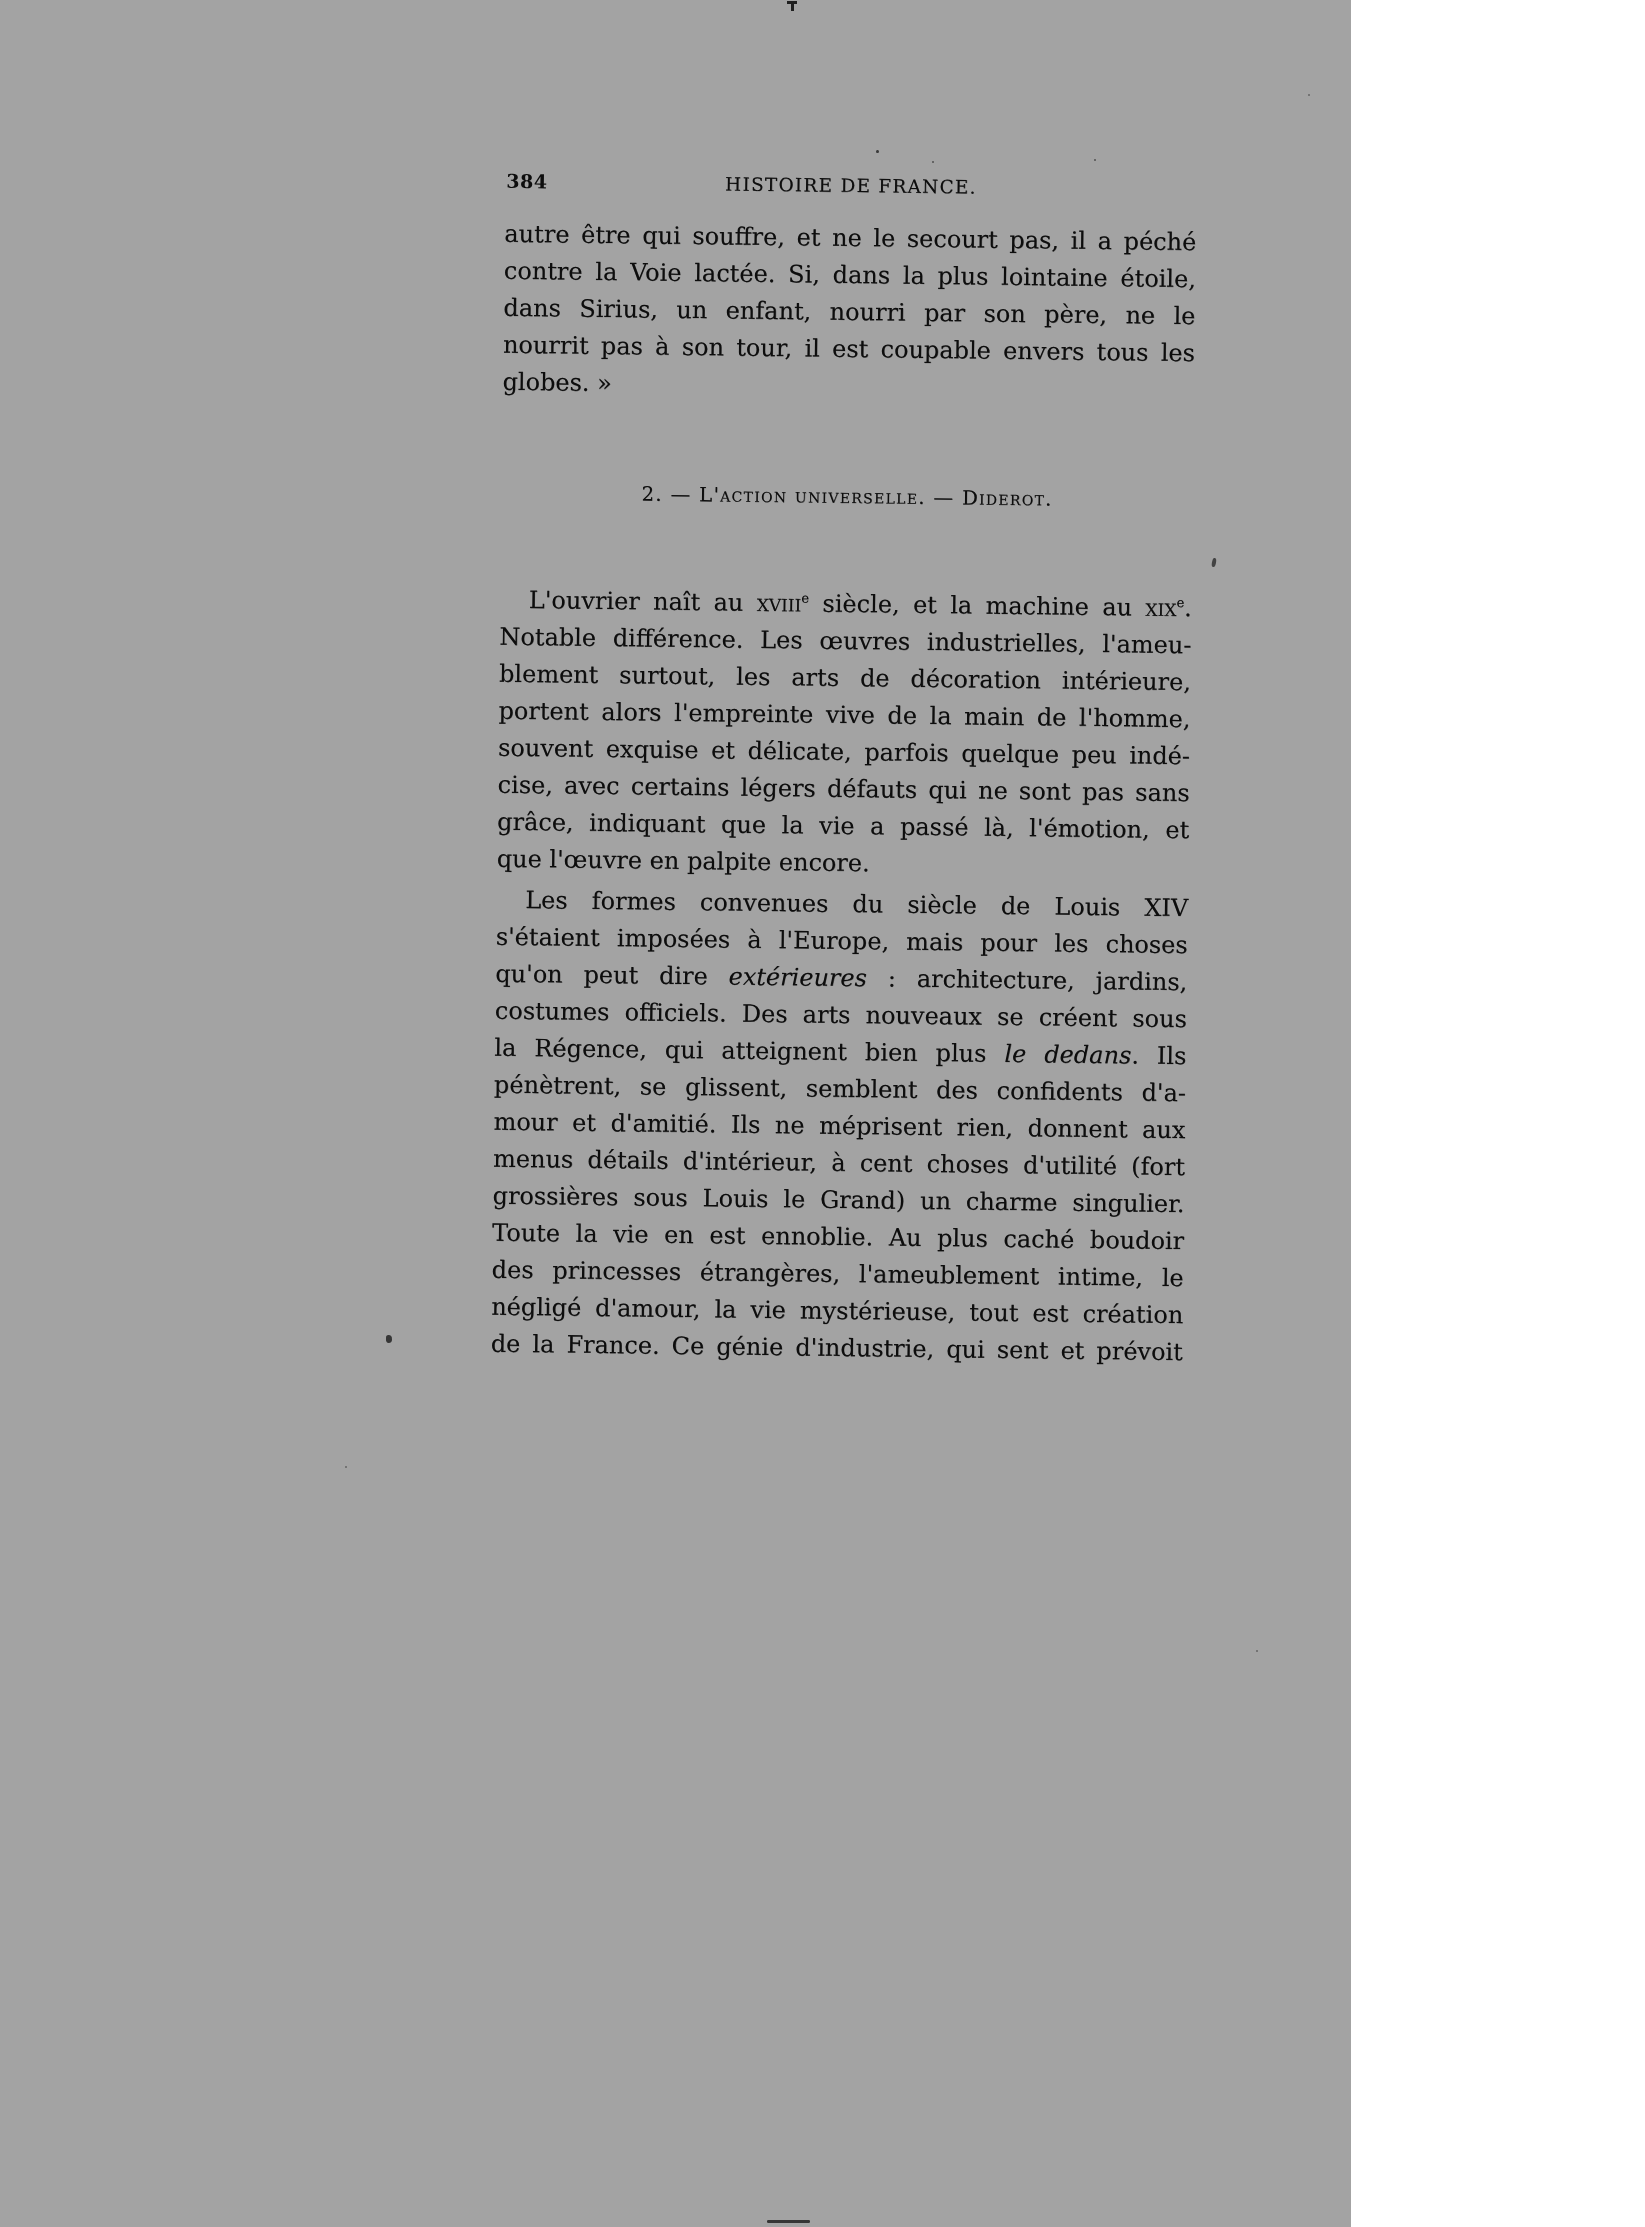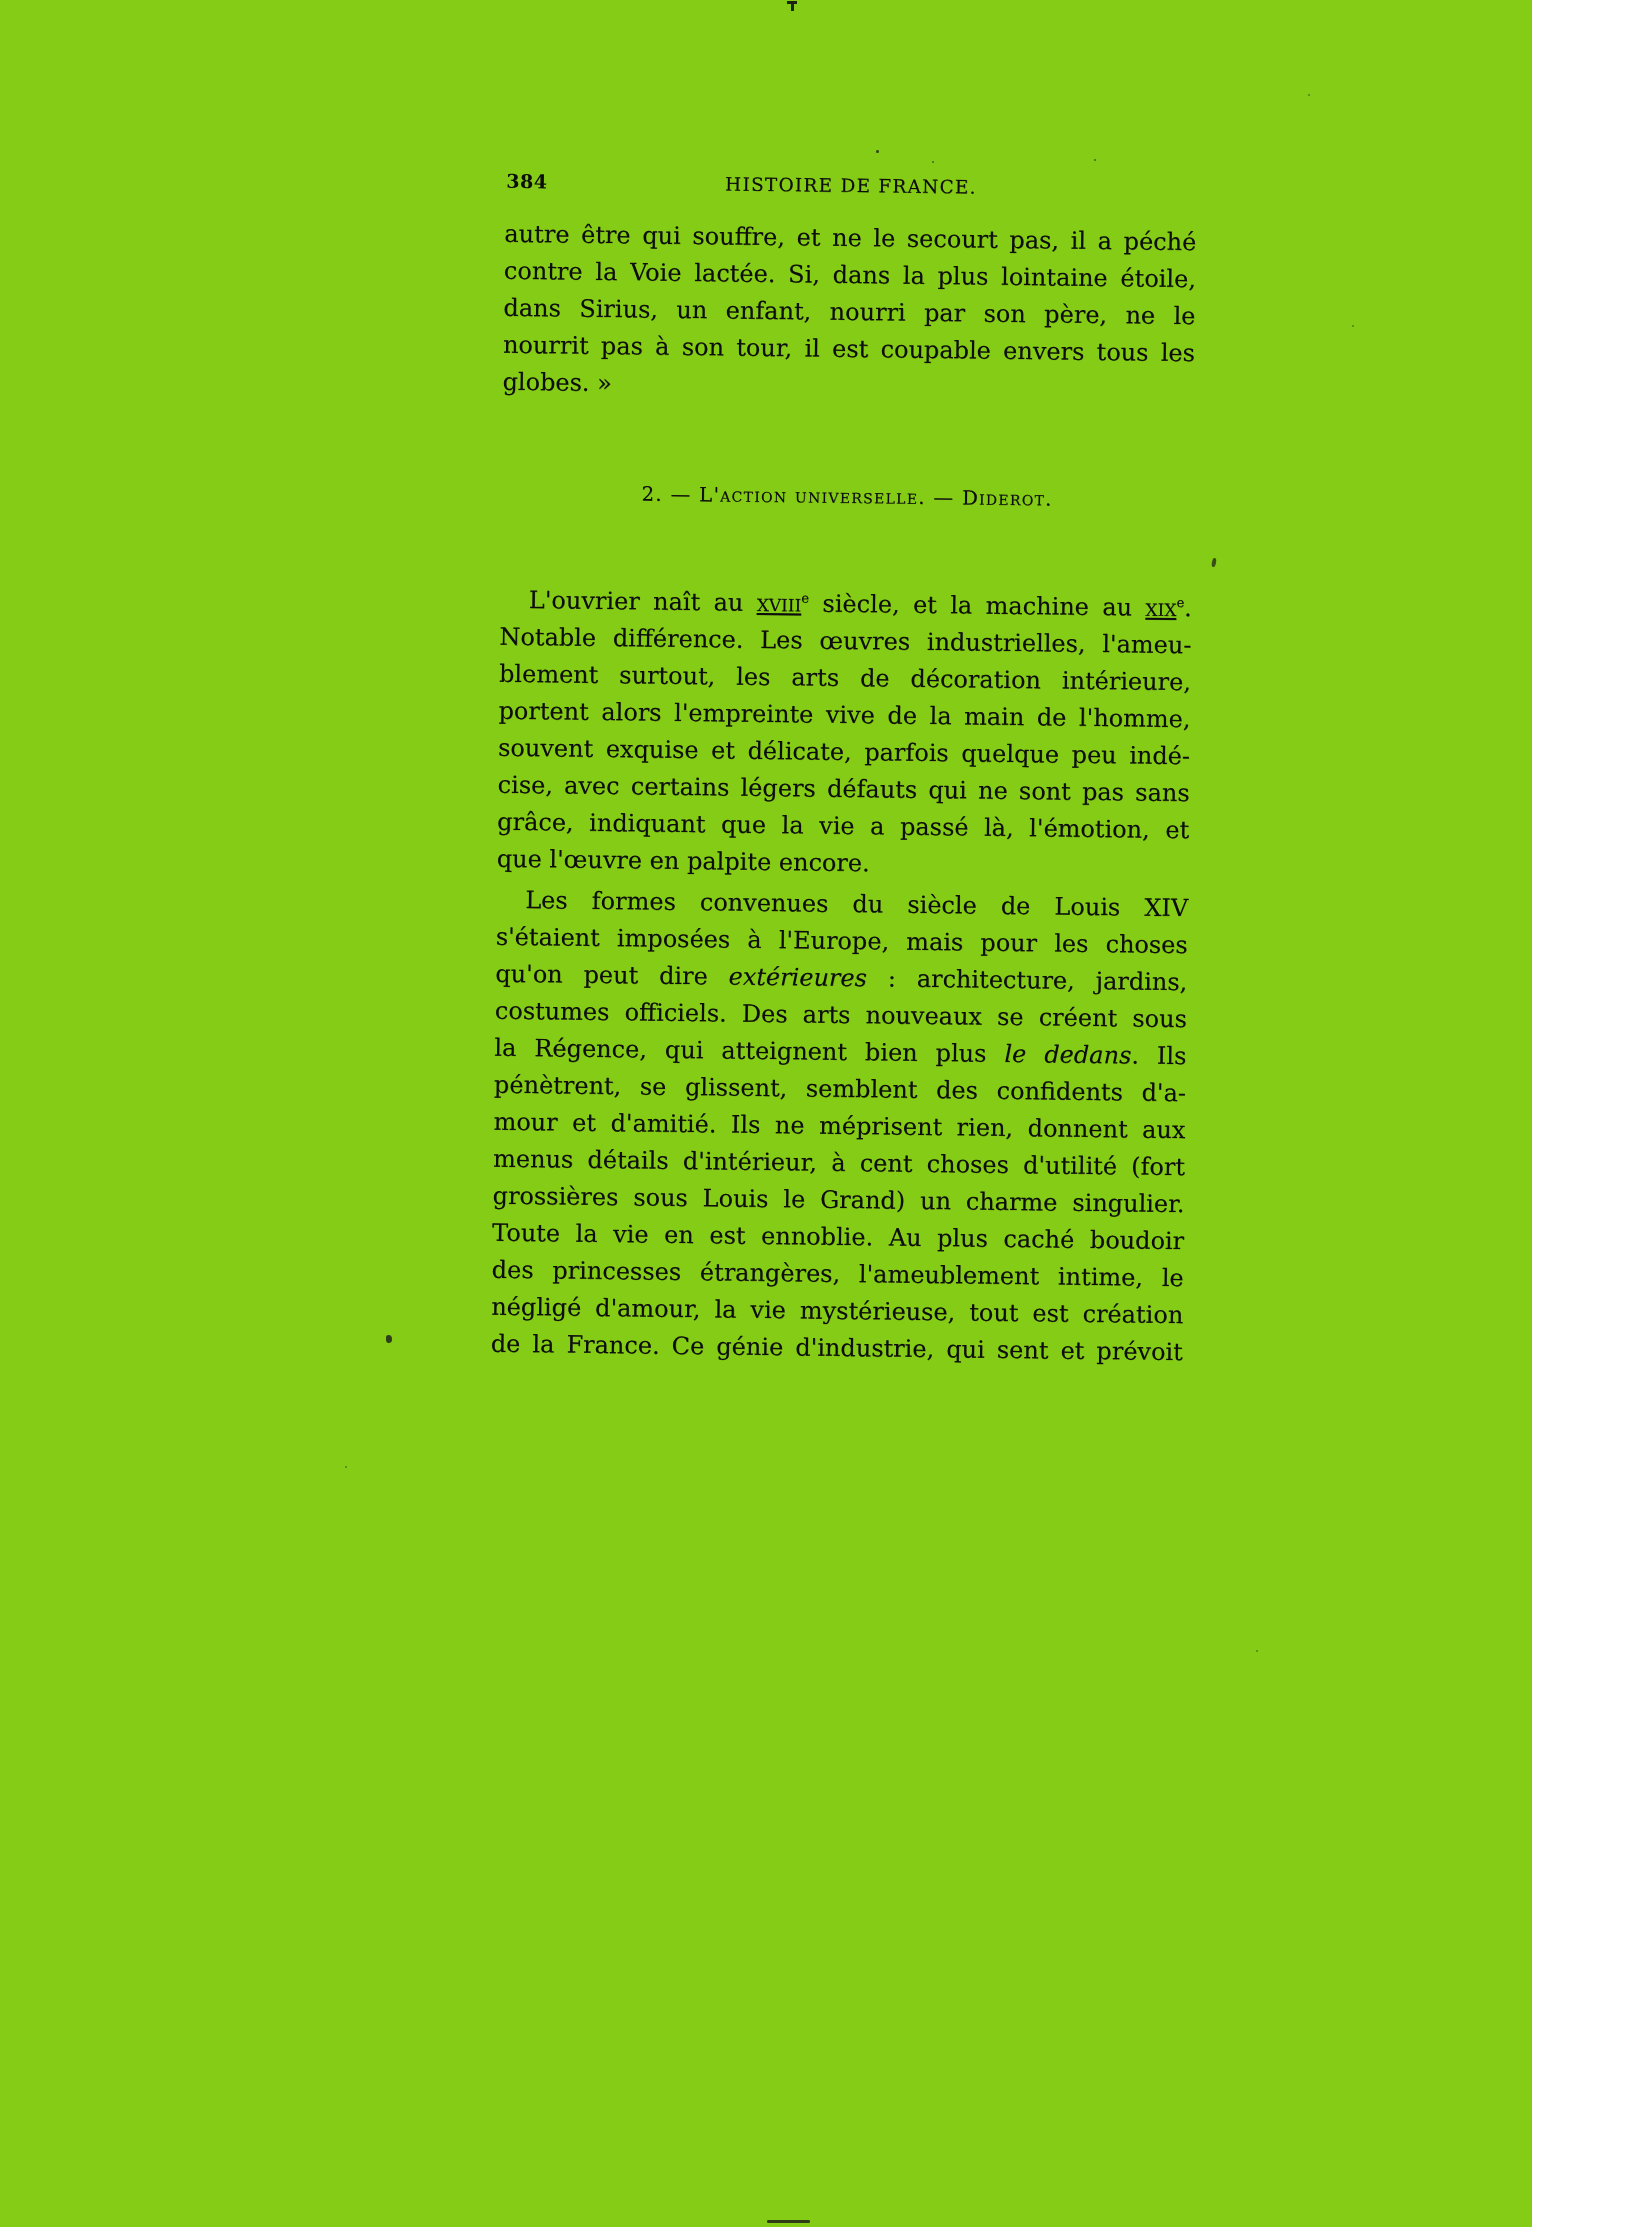--- a/index.html
+++ b/index.html
@@ -2,23 +2,23 @@
 <html style="font-size:10.2px"><head>
 <meta charset="utf-8">
 <style>
   html, body {
     margin: 0;
     padding: 0;
     background: #ffffff;
   }
   .page {
     position: relative;
-    width: 1532px;
+    width: 1351px;
     height: 2227px;
-    background: #84cc16;
+    background: #a3a3a3;
     overflow: hidden;
     font-family: "DejaVu Serif", "Liberation Serif", serif;
     color: #0d0d0d;
   }
   
   .scan {
     position: absolute;
     inset: 0;
     transform: rotate(0.7deg);
     transform-origin: 851px 184px;
@@ -70,21 +70,21 @@
   .section-heading {
     top: 483px;
     height: 28px;
     line-height: 28px;
     text-align: center;
     font-size: 19.7px;
     font-variant: small-caps;
     letter-spacing: 1.3px;
     text-shadow: 0.3px 0.3px 0 rgba(0,0,0,0.45);
   }
-  .sc { font-variant: small-caps; text-decoration: underline; }
+  .sc { font-variant: small-caps; }
   .it { font-style: italic; }
   sup {
     font-size: 0.55em;
     line-height: 0;
     vertical-align: super;
   }
   
   .speck {
     position: absolute;
     background: #1a1a1a;

